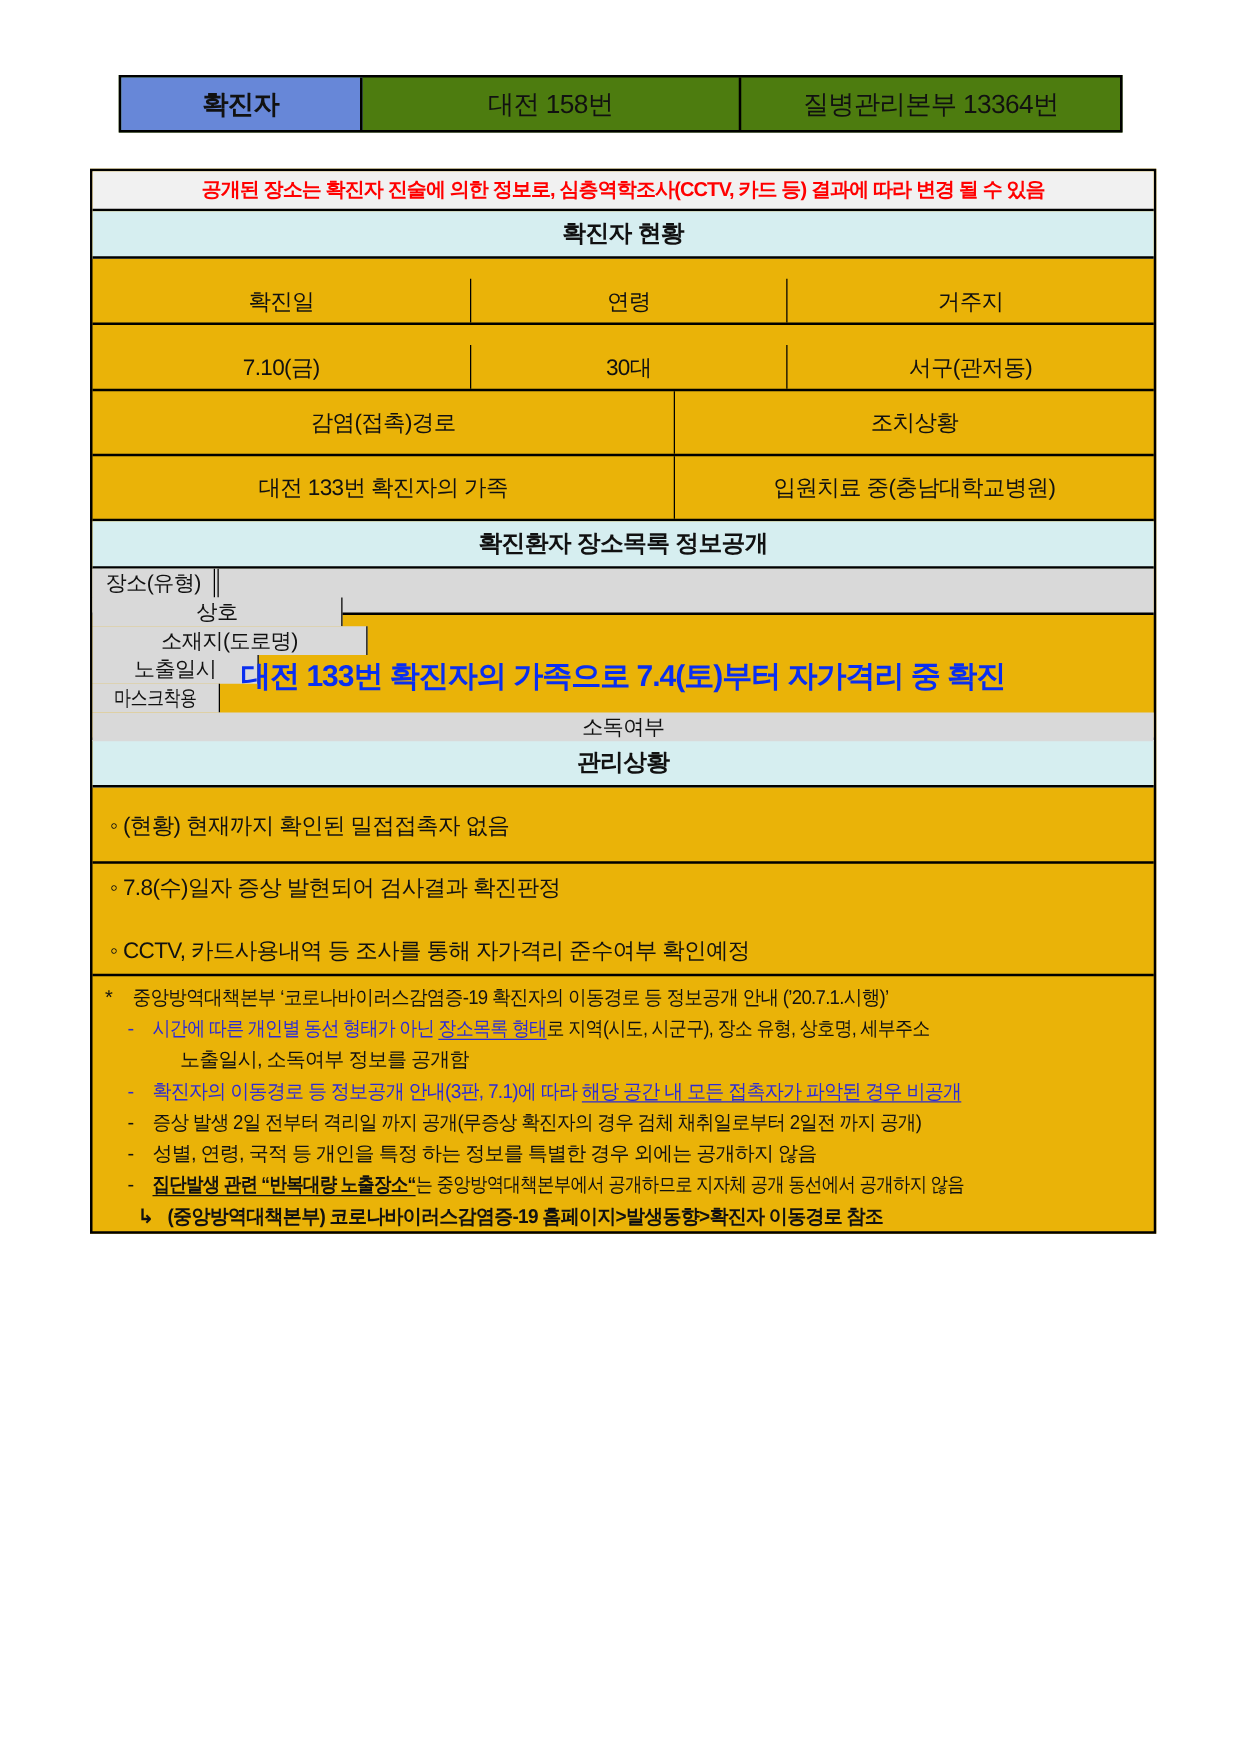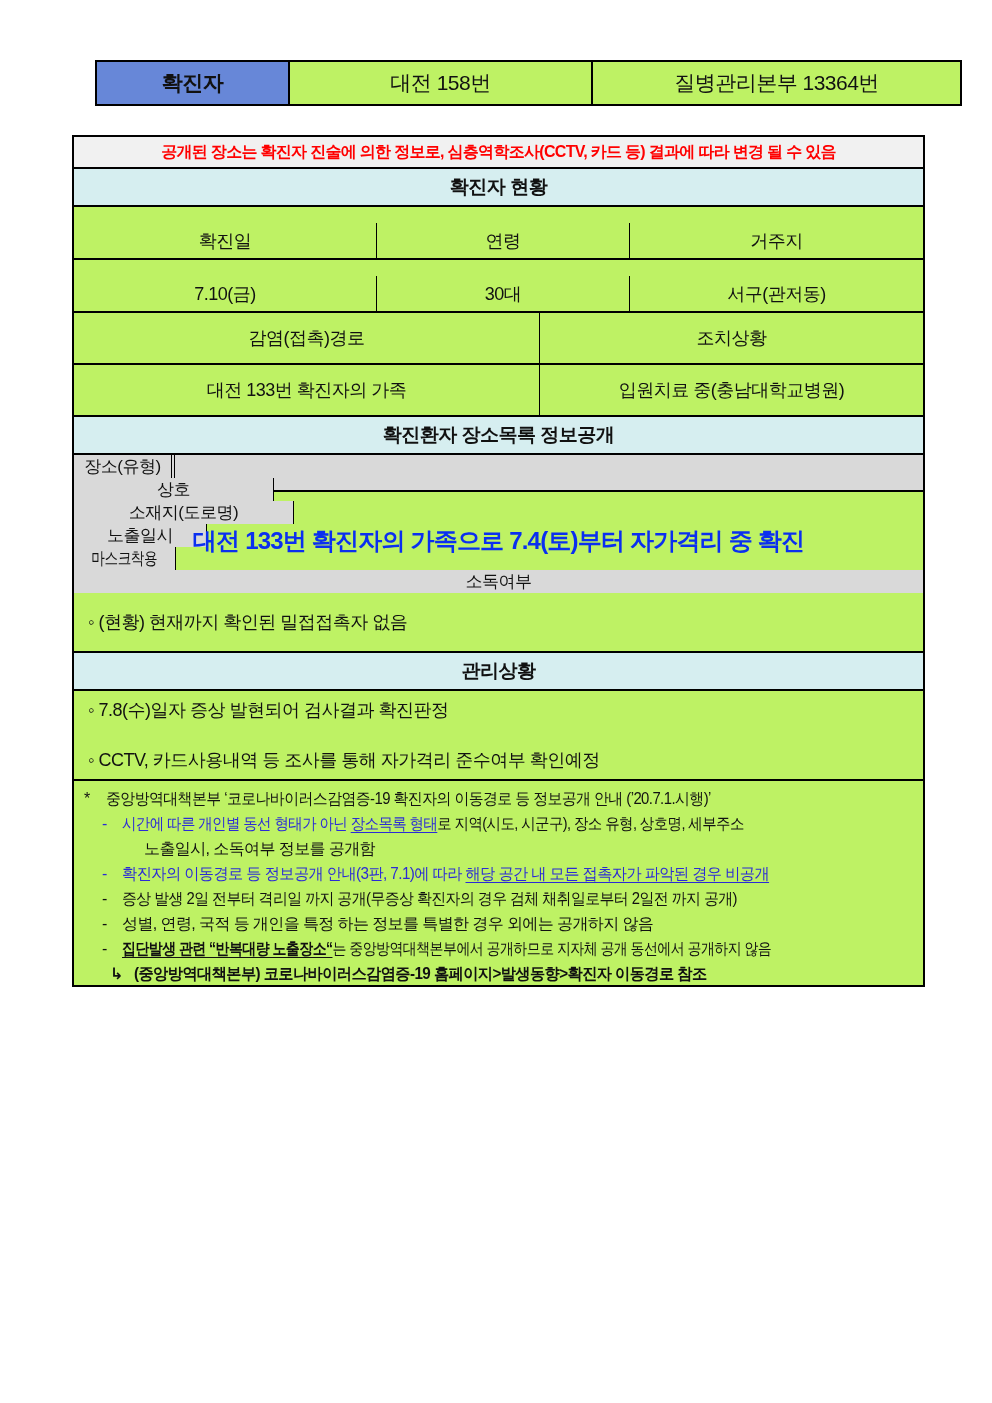--- a/index.html
+++ b/index.html
@@ -6,42 +6,42 @@
   html, body { background: #fff; }
   body {
     width: 992px; height: 1403px;
     position: relative;
     font-family: "Liberation Sans", "DejaVu Sans", sans-serif;
     color: #111;
   }
   
   .topbar {
     position: absolute; left: 95px; top: 60px;
-    width: 867px; height: 46px;
+    width: 803px; height: 46px;
     display: flex;
     border: 2px solid #000;
-    background: #bef264;
+    background: #4d7c0f;
   }
   .tb-cell {
     display: flex; align-items: center; justify-content: center;
     font-size: 21px; letter-spacing: -0.5px;
     border-right: 2px solid #000;
     height: 100%;
   }
   .tb-cell:last-child { border-right: none; }
   .tb-label { width: 193px; background: #6787D8; font-weight: 700; }
   .tb-mid   { width: 303px; }
   .tb-right { flex: 1; }
 
   
   .mtable {
     position: absolute; left: 72px; top: 135px;
     width: 853px;
     border: 2px solid #000;
-    background: #bef264;
+    background: #eab308;
   }
   .row { border-bottom: 2px solid #000; display: flex; align-items: center; }
   .row:last-child { border-bottom: none; }
   .center { justify-content: center; text-align: center; }
 
   .r-notice { height: 32px; background: #F1F1F1; }
   .r-notice .txt {
     color: #FF0000; font-weight: 600; font-size: 16px;
     white-space: nowrap; letter-spacing: -0.7px;
   }
@@ -155,25 +155,25 @@
         <span class="squeeze-mask">마스크착용</span>
       </div>
     <div class="cell ph-6">소독여부</div>
   </div>
 
   <div class="row r-big">
     <span class="txt">대전 133번 확진자의 가족으로 7.4(토)부터 자가격리 중 확진</span>
   </div>
 
 
+  <div class="row r-sect">관리상황</div>
+
   <div class="row r-contact">
     <span class="txt">◦ (현황) 현재까지 확인된 밀접접촉자 없음</span>
   </div>
-
-  <div class="row r-sect">관리상황</div>
 
   <div class="row r-mgmt">
     <span class="txt">◦ 7.8(수)일자 증상 발현되어 검사결과 확진판정</span>
     <span class="txt">◦ CCTV, 카드사용내역 등 조사를 통해 자가격리 준수여부 확인예정</span>
   </div>
 
   <div class="row r-foot">
     <div class="fn-line">
       <span class="fn-marker m1">*</span>
       <span class="fn-text sq93"><span>중앙방역대책본부 ‘코로나바이러스감염증-19 확진자의 이동경로 등 정보공개 안내 (’20.7.1.시행)’</span></span>

